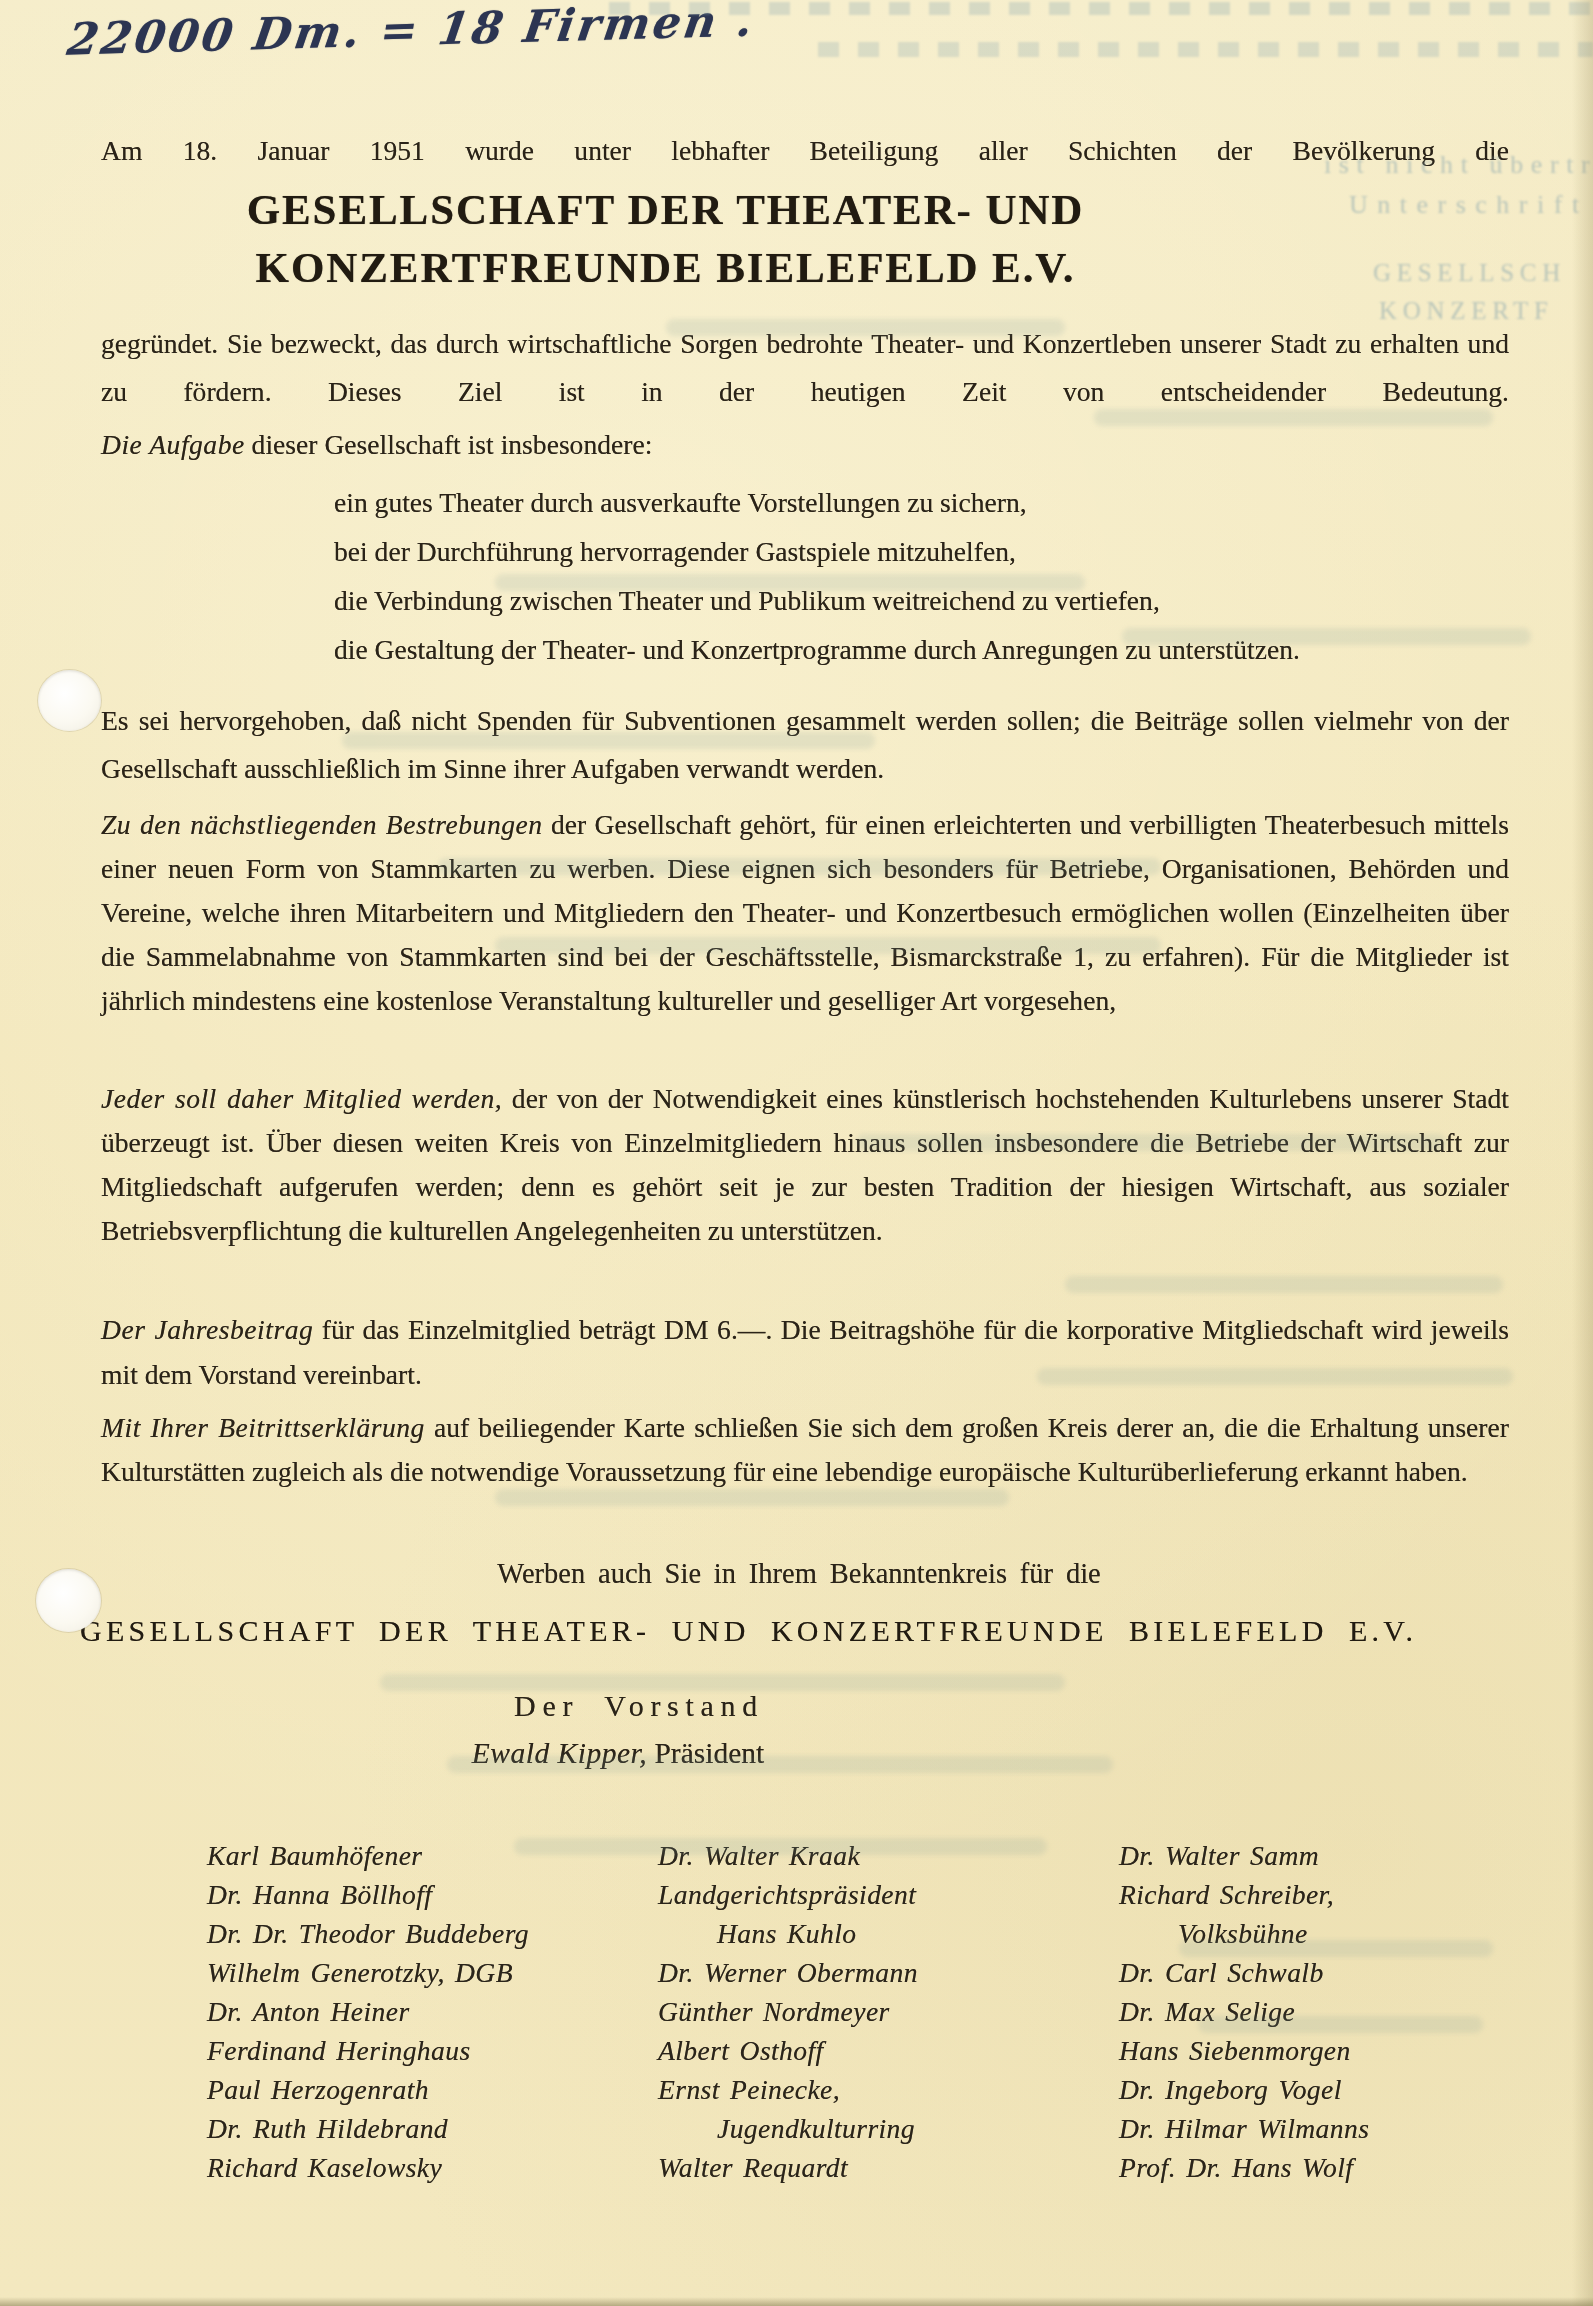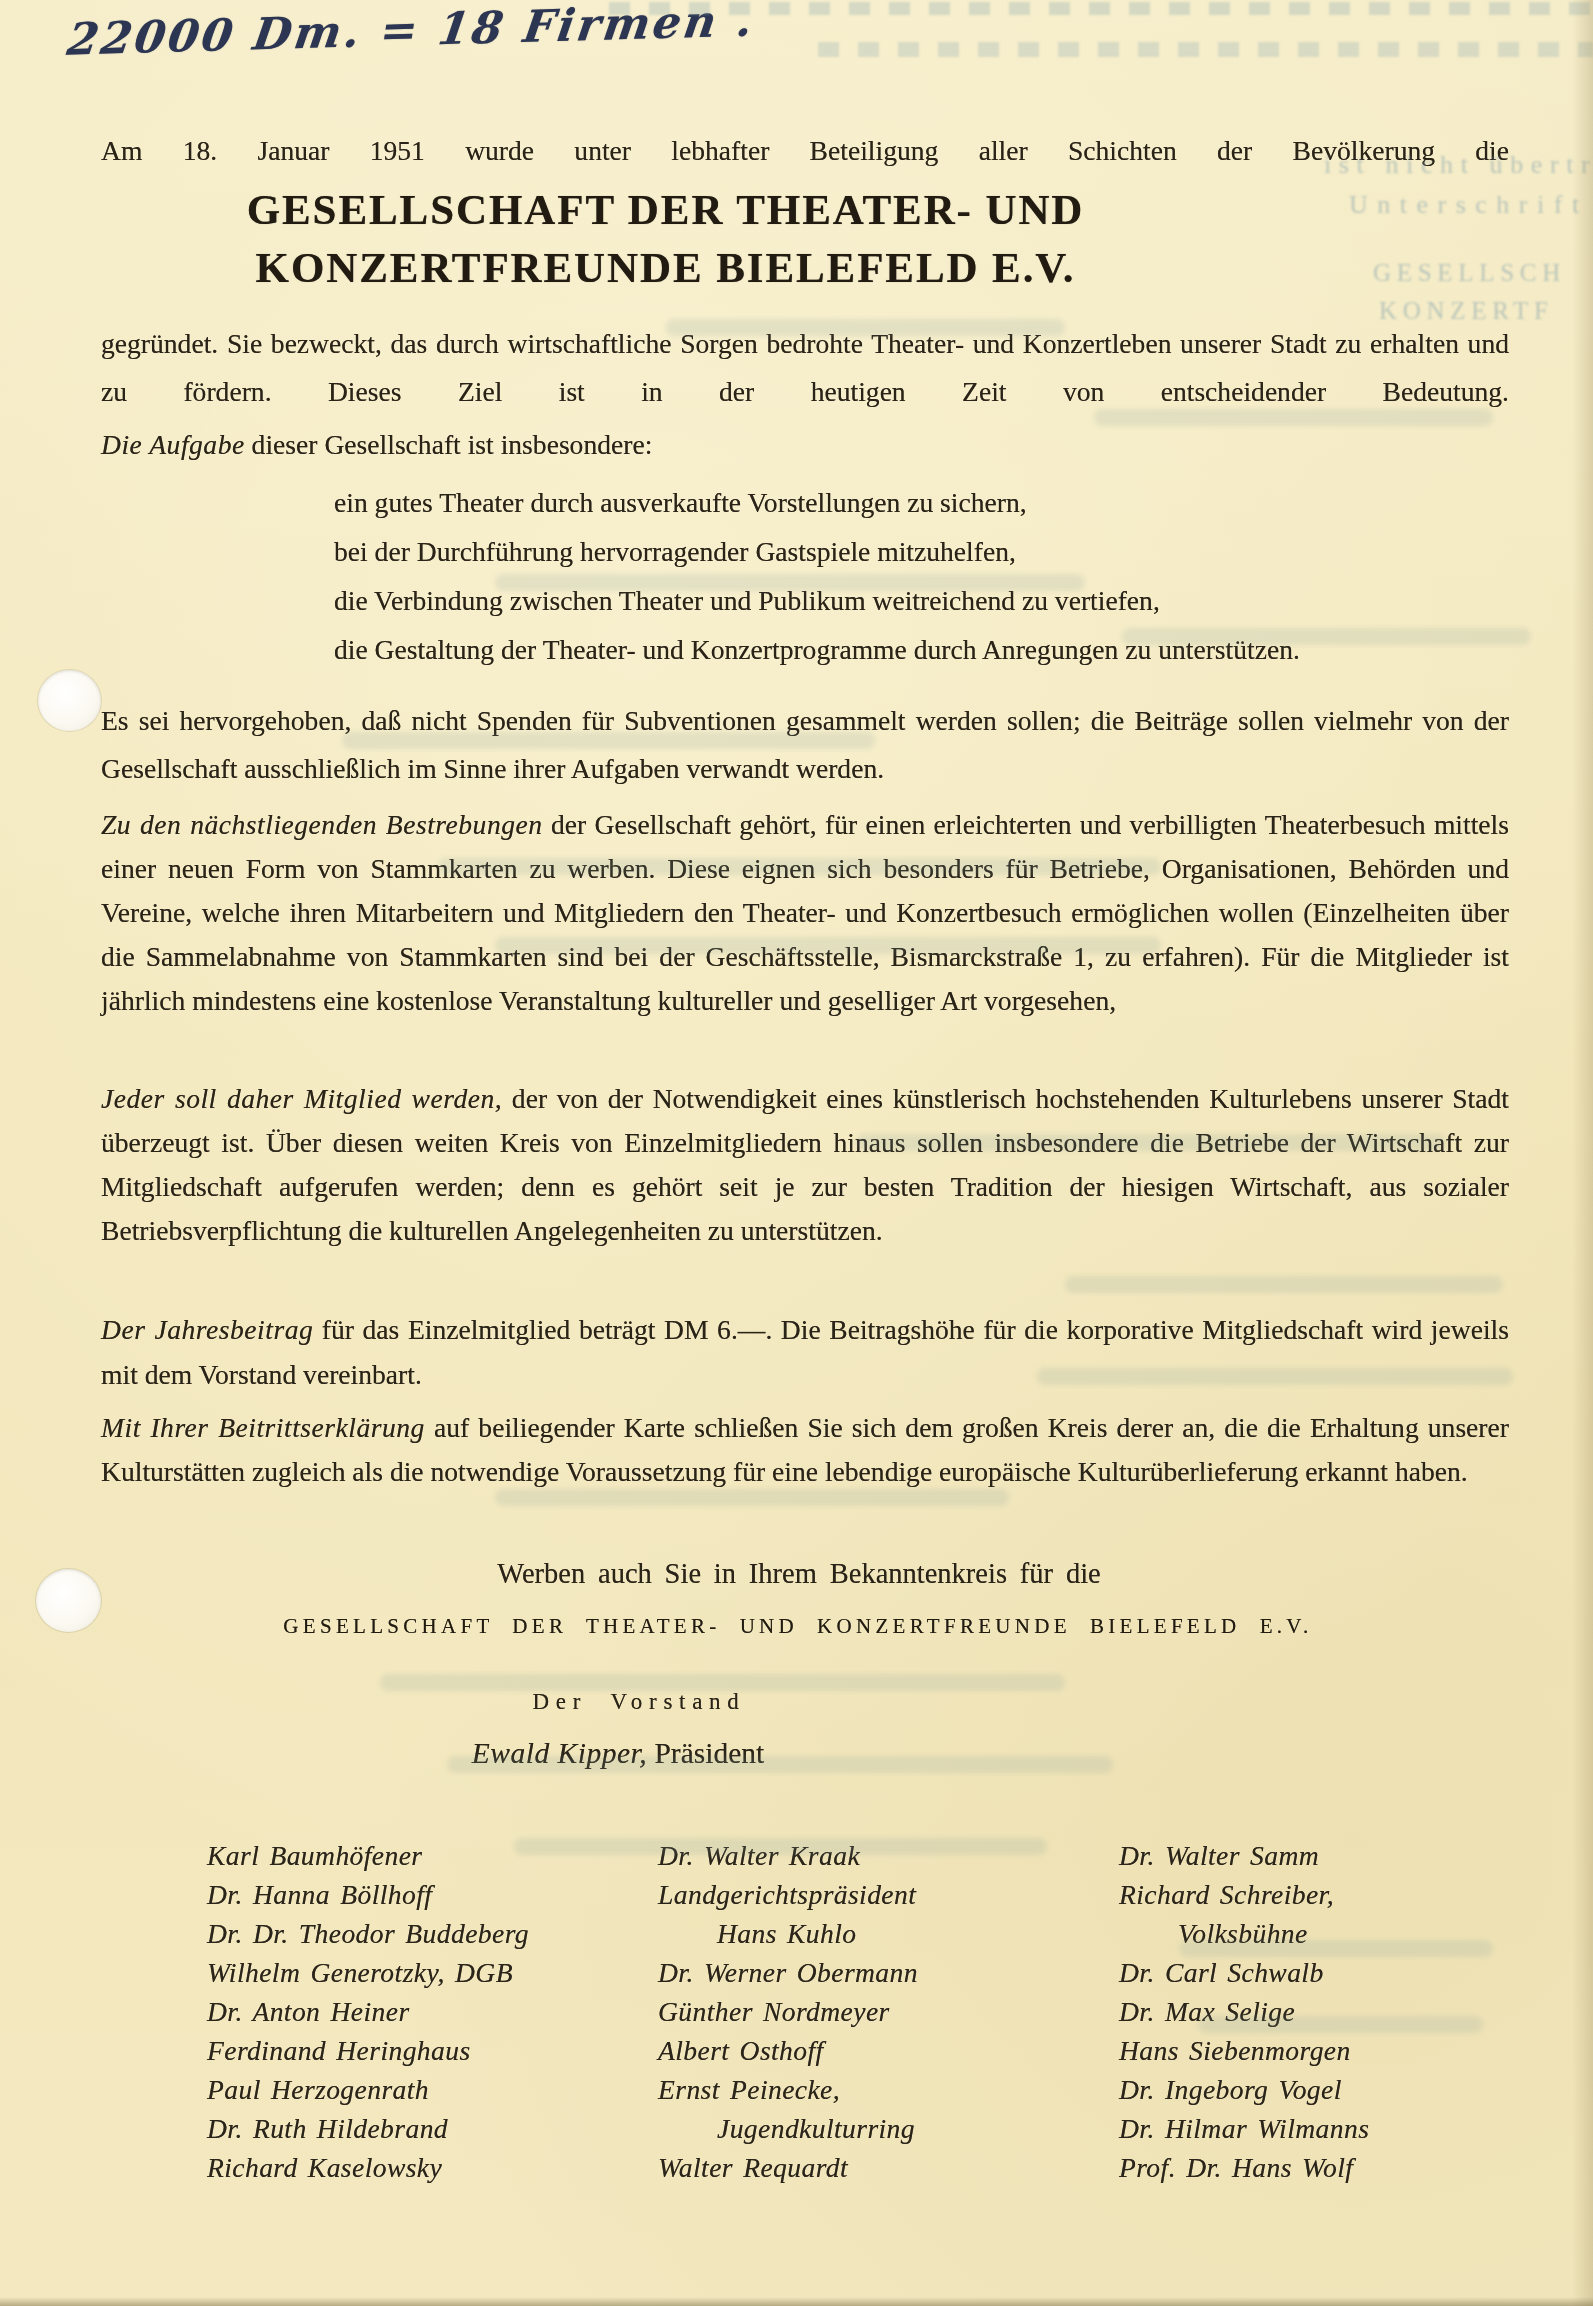--- a/index.html
+++ b/index.html
@@ -62,27 +62,27 @@
   .p-beitritt{top:1400px;line-height:44px;}
 
   .center-line{
     position:absolute;left:95px;width:1408px;margin:0;
     text-align:center;font-size:28.5px;color:var(--ink);
     word-spacing:5.7px;text-shadow:0 0 0.5px rgba(42,35,24,.6);
   }
   .p-werben{top:1558px;}
   .caps-line{
     position:absolute;left:80px;top:1614px;width:1436px;
-    text-align:center;font-size:21px;letter-spacing:4.3px;word-spacing:9.5px;
+    font-size:30px;letter-spacing:4.3px;word-spacing:9.5px;
     color:var(--title-ink);text-shadow:0 0 0.6px rgba(33,27,17,.6);
     white-space:nowrap;
   }
   .vorstand-heading{
     position:absolute;left:0;top:1689px;width:1278px;
-    text-align:center;font-size:23px;letter-spacing:6.7px;word-spacing:11.4px;
+    text-align:center;font-size:30px;letter-spacing:6.7px;word-spacing:11.4px;
     color:var(--ink);text-shadow:0 0 0.5px rgba(42,35,24,.6);
   }
   .president{
     position:absolute;left:0;top:1737px;width:1236px;
     text-align:center;font-size:29.5px;color:var(--ink);
     text-shadow:0 0 0.5px rgba(42,35,24,.6);
   }
 
   
   .col{position:absolute;top:1836px;width:447px;}

